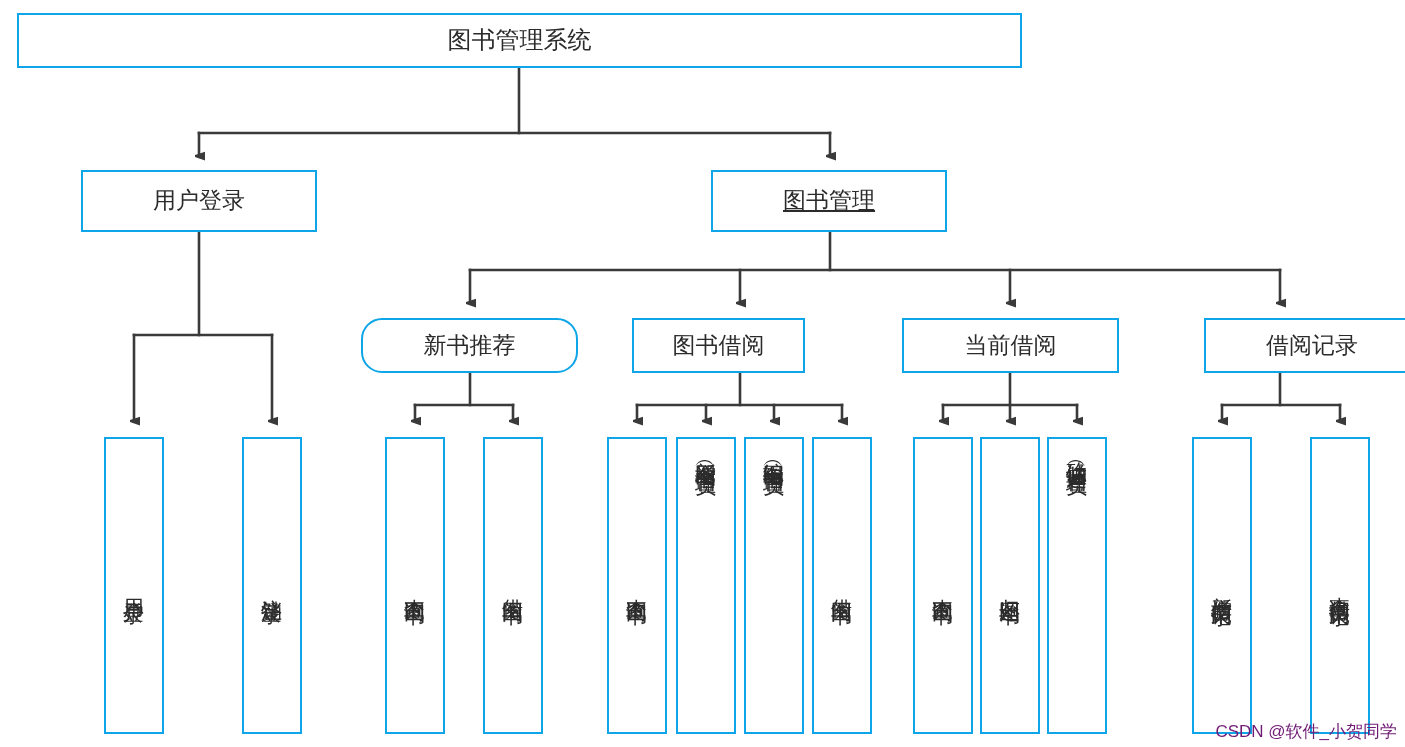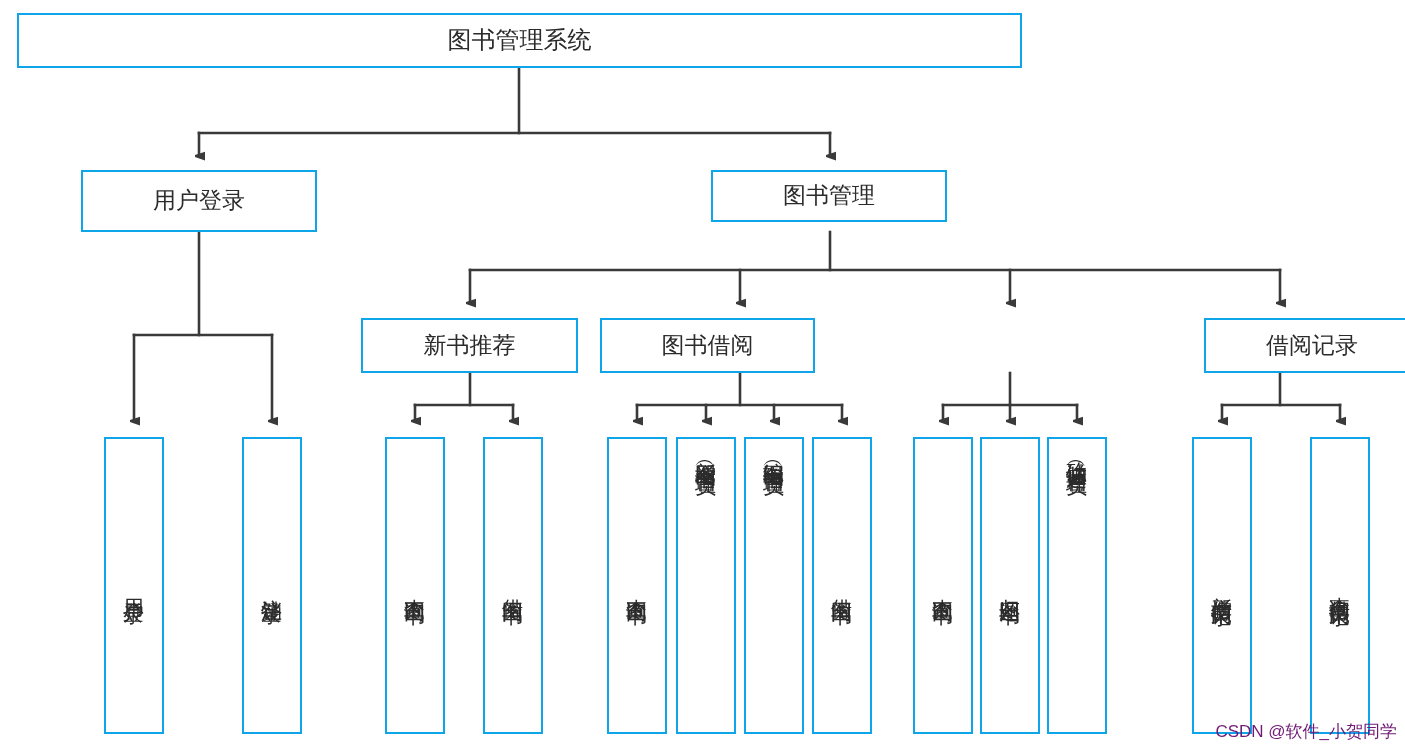--- a/index.html
+++ b/index.html
@@ -131,29 +131,32 @@
     </g>
   </svg>
 
   <div class="node horiz root" style="left:17px; top:13px; width:1005px; height:55px;">
     <span class="label">图书管理系统</span>
   </div>
 
   <div class="node horiz" style="left:81px; top:170px; width:236px; height:62px;">
     <span class="label">用户登录</span>
   </div>
-  <div class="node horiz" style="left:711px; top:170px; width:236px; height:52px;">
+  <div class="node horiz" style="left:711px; top:170px; width:236px; height:62px;text-decoration:underline;">
     <span class="label">图书管理</span>
   </div>
 
-  <div class="node horiz" style="left:361px; top:318px; width:217px; height:55px;">
+  <div class="node horiz" style="left:361px; top:318px; width:217px; height:55px;border-radius:21px;">
     <span class="label">新书推荐</span>
   </div>
-  <div class="node horiz" style="left:600px; top:318px; width:215px; height:55px;">
+  <div class="node horiz" style="left:632px; top:318px; width:173px; height:55px;">
     <span class="label">图书借阅</span>
+  </div>
+  <div class="node horiz" style="left:902px; top:318px; width:217px; height:55px;">
+    <span class="label">当前借阅</span>
   </div>
   <div class="node horiz" style="left:1172px; top:318px; width:216px; height:55px;margin-left:32px;">
     <span class="label">借阅记录</span>
   </div>
 
   <div class="node vert mid" style="left:104px; top:437px; width:60px; height:297px;">
     <span class="label">用户登录</span>
   </div>
   <div class="node vert mid" style="left:242px; top:437px; width:60px; height:297px;">
     <span class="label">注销登录</span>

